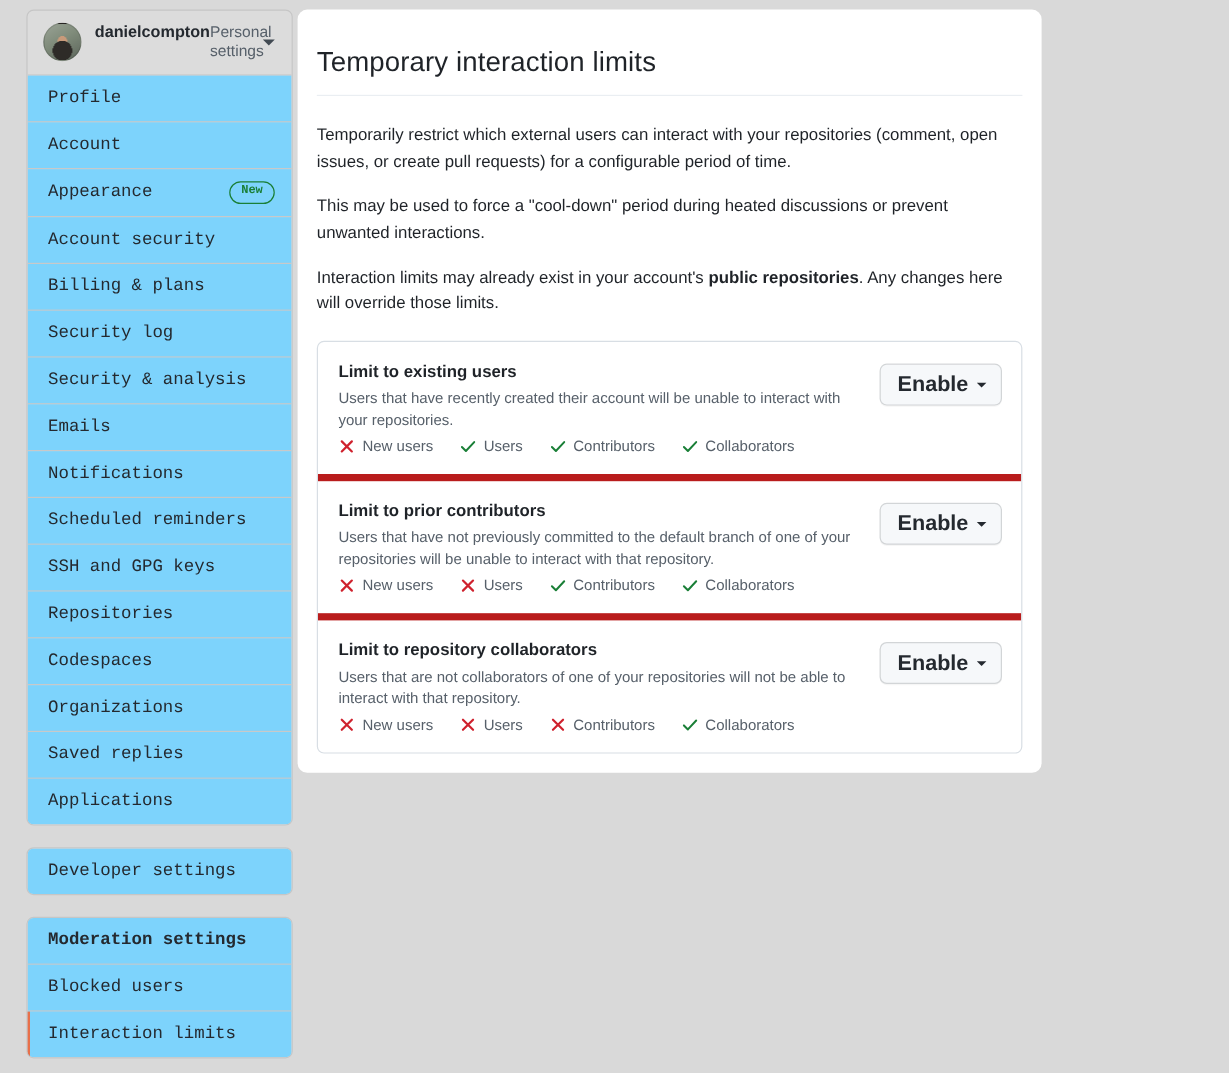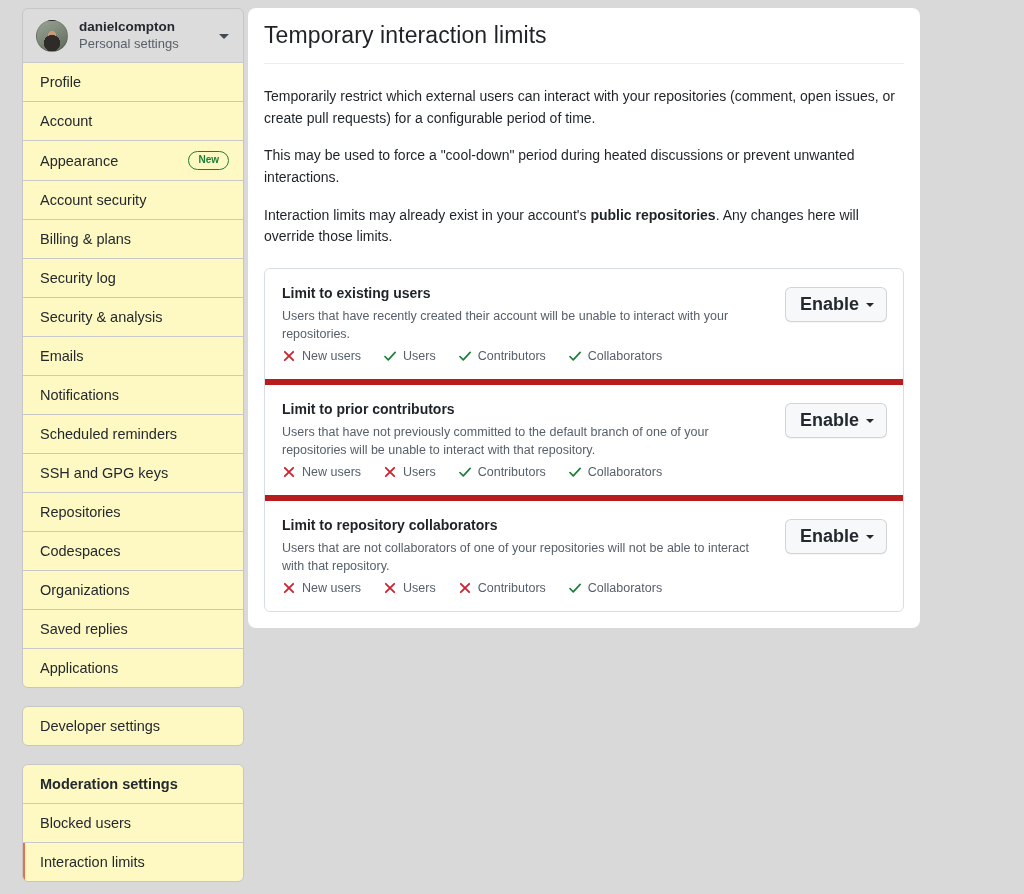--- a/index.html
+++ b/index.html
@@ -32,58 +32,59 @@
   .avatar {
     width: 32px; height: 32px; border-radius: 50%;
     flex: 0 0 32px; margin-right: 11px;
     background:
       radial-gradient(circle at 50% 74%, #2e2b28 0 30%, rgba(46,43,40,0) 31%),
       radial-gradient(circle at 50% 46%, #c89a7a 0 17%, rgba(200,154,122,0) 18%),
       linear-gradient(150deg, #9aa396 0%, #7f8b7a 45%, #5d665c 100%);
     border: 1px solid rgba(0,0,0,.12);
     overflow: hidden;
   }
-  .user-meta { display: flex; flex-direction: column; line-height: 1.25; min-width: 0;}
+  .user-meta { display: flex; flex-direction: row; line-height: 1.25; min-width: 0;}
   .user-name { font-size: 13.5px; font-weight: bold; color: #24292f; }
   .user-sub { font-size: 13px; color: #57606a; }
   .user-caret {
     position: absolute; right: 14px; top: 50%; margin-top: -2px;
     width: 0; height: 0;
     border-left: 5px solid transparent;
     border-right: 5px solid transparent;
     border-top: 5px solid #424a53;
   }
   .nav-item {
     display: flex; align-items: center; justify-content: space-between;
     padding: 10px 12px 10px 17px;
     font-size: 14.5px; color: #24292f;
     border-bottom: 1px solid #c9c9c9;
     line-height: 18px;
     position: relative;
-    background: #fef9c3;
+    background: #7dd3fc;
+    font-family: Liberation Mono, monospace;
   }
   .nav-item:last-child { border-bottom: none; }
   .nav-item.header-item { font-weight: bold; }
   .nav-item.active::before {
     content: ""; position: absolute; left: -1px; top: 0; bottom: 0;
     width: 3px; background: #e8704a; border-radius: 0;
   }
   .badge-new {
     font-size: 10px; font-weight: bold; color: #1a7f37;
     border: 1px solid #1a7f37; border-radius: 10px;
     padding: 1px 9px 2px; line-height: 14px;
     margin-right: 2px;
   }
 
   
   .main {
     position: absolute; left: 248px; top: 8px;
-    width: 672px; background: #ffffff;
+    width: 620px; background: #ffffff;
     border-radius: 8px;
-    padding: 0 16px 16px 16px;
+    padding: 16px 16px 16px 16px;
   }
   .page-title {
     font-size: 23px; font-weight: normal; color: #1f2328;
     margin: 0; padding: 14px 0 14px 0;
     border-bottom: 1px solid #eaeef2;
     letter-spacing: .1px;
   }
   .intro { padding-top: 6px; }
   .intro p {
     margin: 16px 0 0 0;

